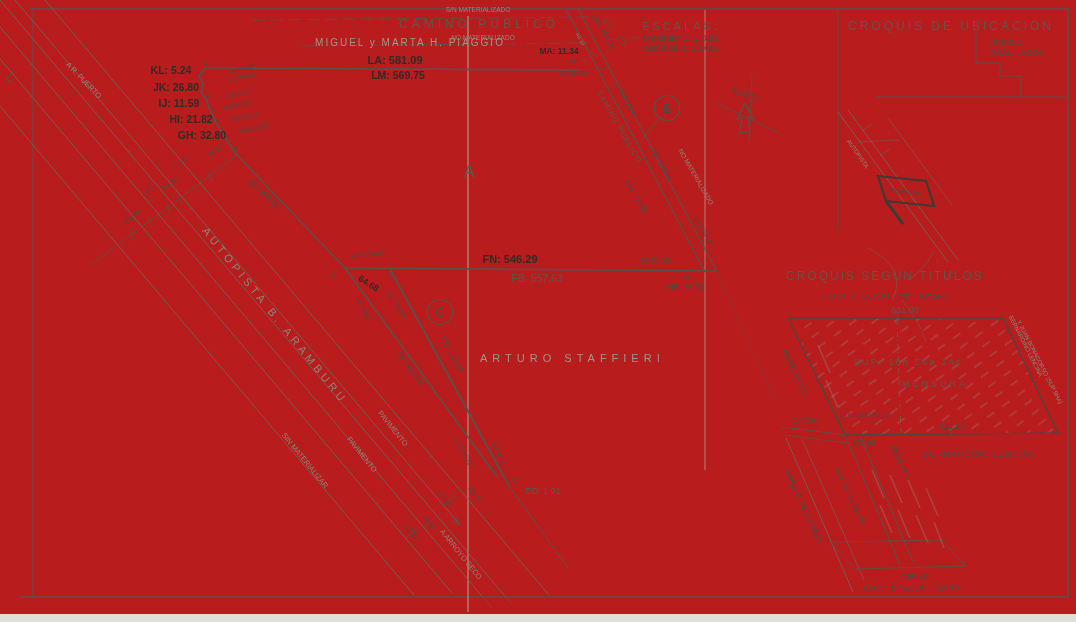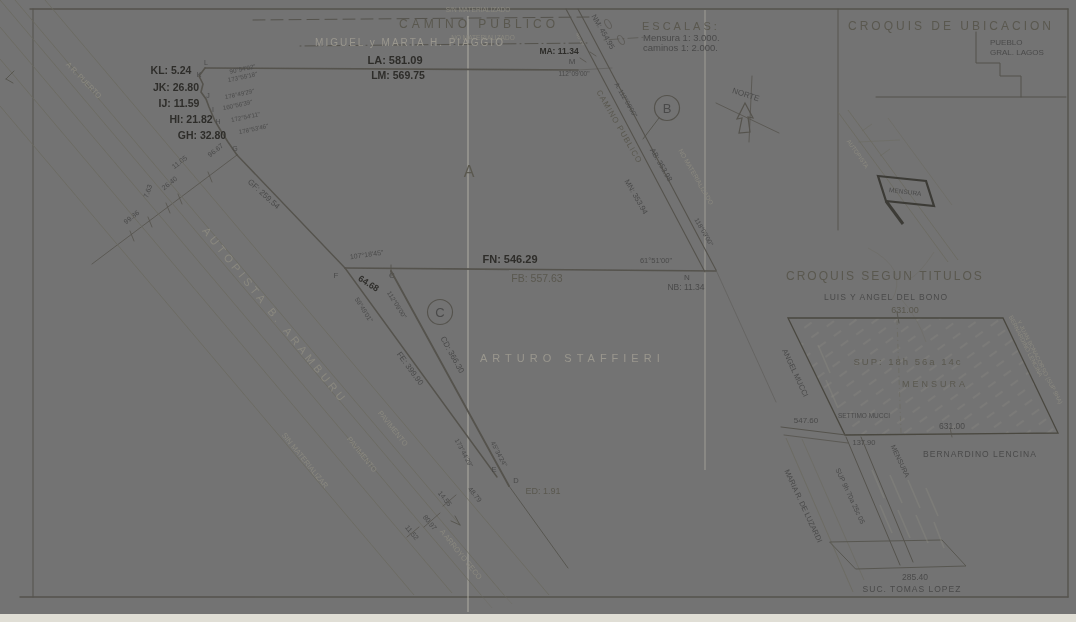--- a/index.html
+++ b/index.html
@@ -1,16 +1,16 @@
 <!DOCTYPE html>
 <html><head>
 <meta charset="utf-8">
 <style>
   html,body{margin:0;padding:0;background:#e8e6df;}
-  .sheet{position:relative;width:1076px;height:622px;background:#737373;overflow:hidden;}
+  .sheet{position:relative;width:1076px;height:622px;background:#b91c1c;overflow:hidden;}
   svg{display:block}
   .t{font-family:"Liberation Sans",sans-serif;fill:#4a4a4a;}
   .b{font-weight:700;fill:#2e2d2a;}
   .md{fill:#5a584f;}
   .faint{fill:#8a887f;}
   .gray{fill:#9a978e;}
   .ls1{letter-spacing:1px}.ls2{letter-spacing:2px}.ls3{letter-spacing:3px}
   .ls4{letter-spacing:4px}.ls5{letter-spacing:5px}
   .ln{stroke:#55534d;fill:none;stroke-linecap:round;}
   .thin{stroke:#6b6960;stroke-width:0.8;}

